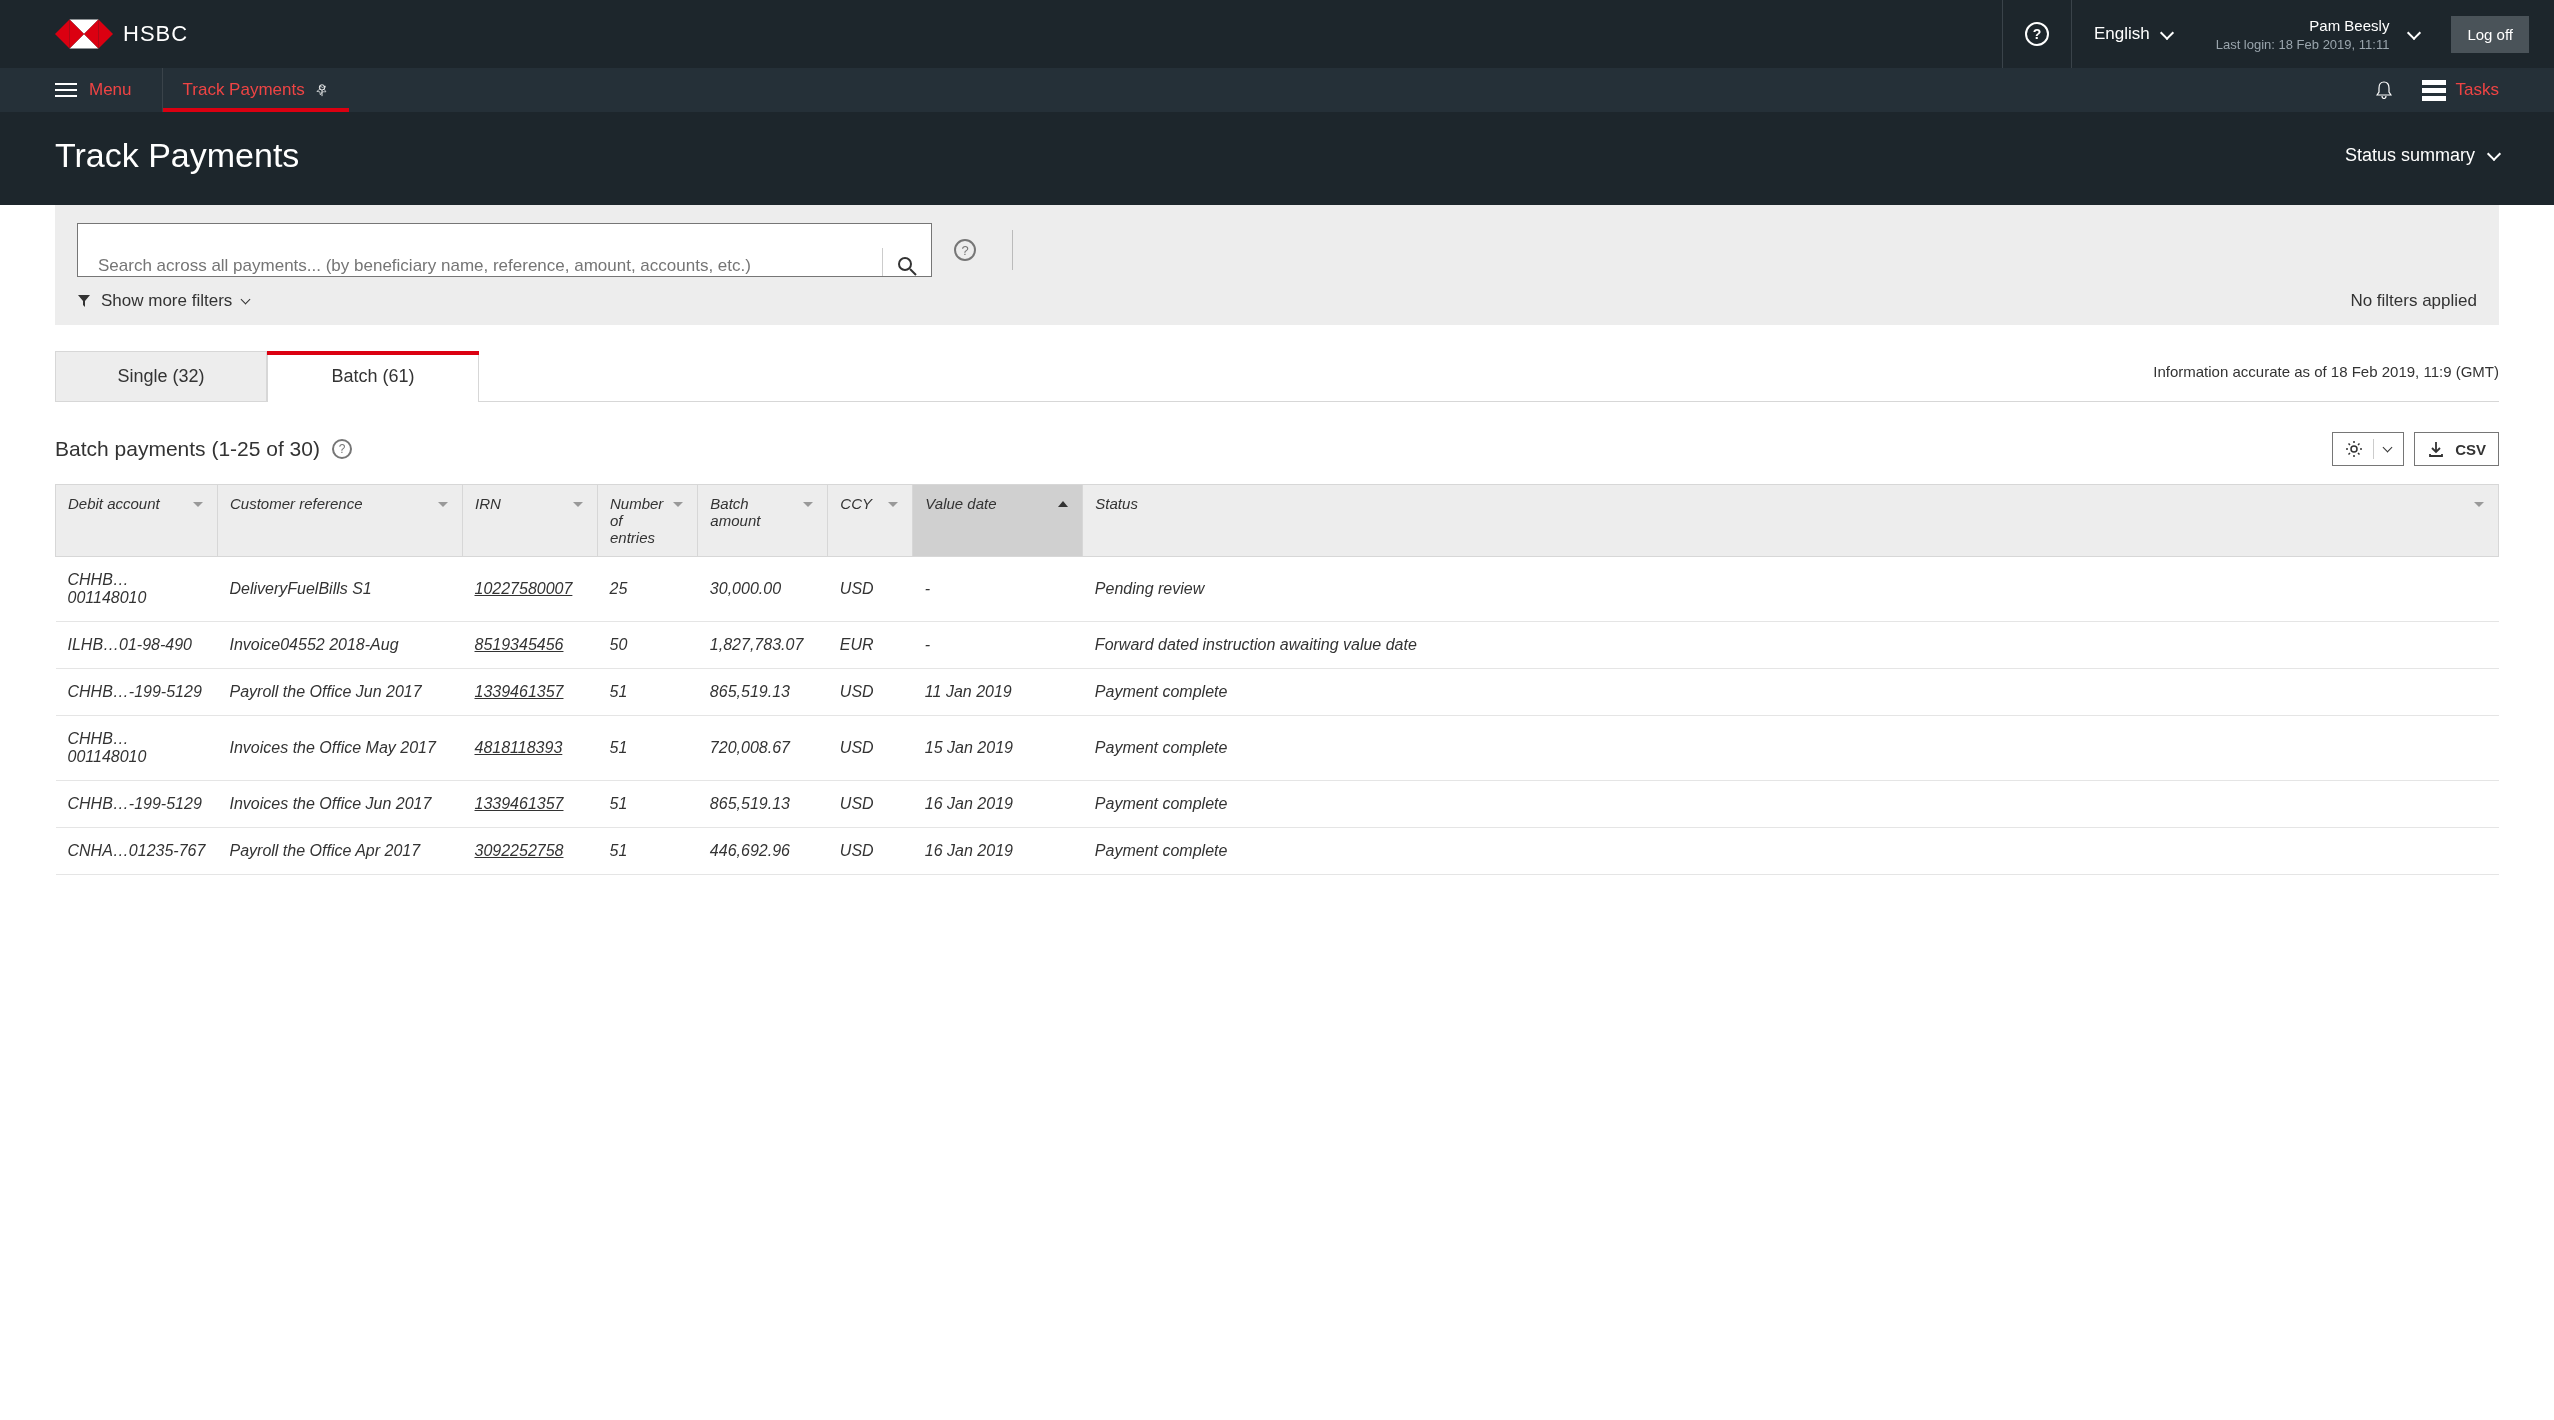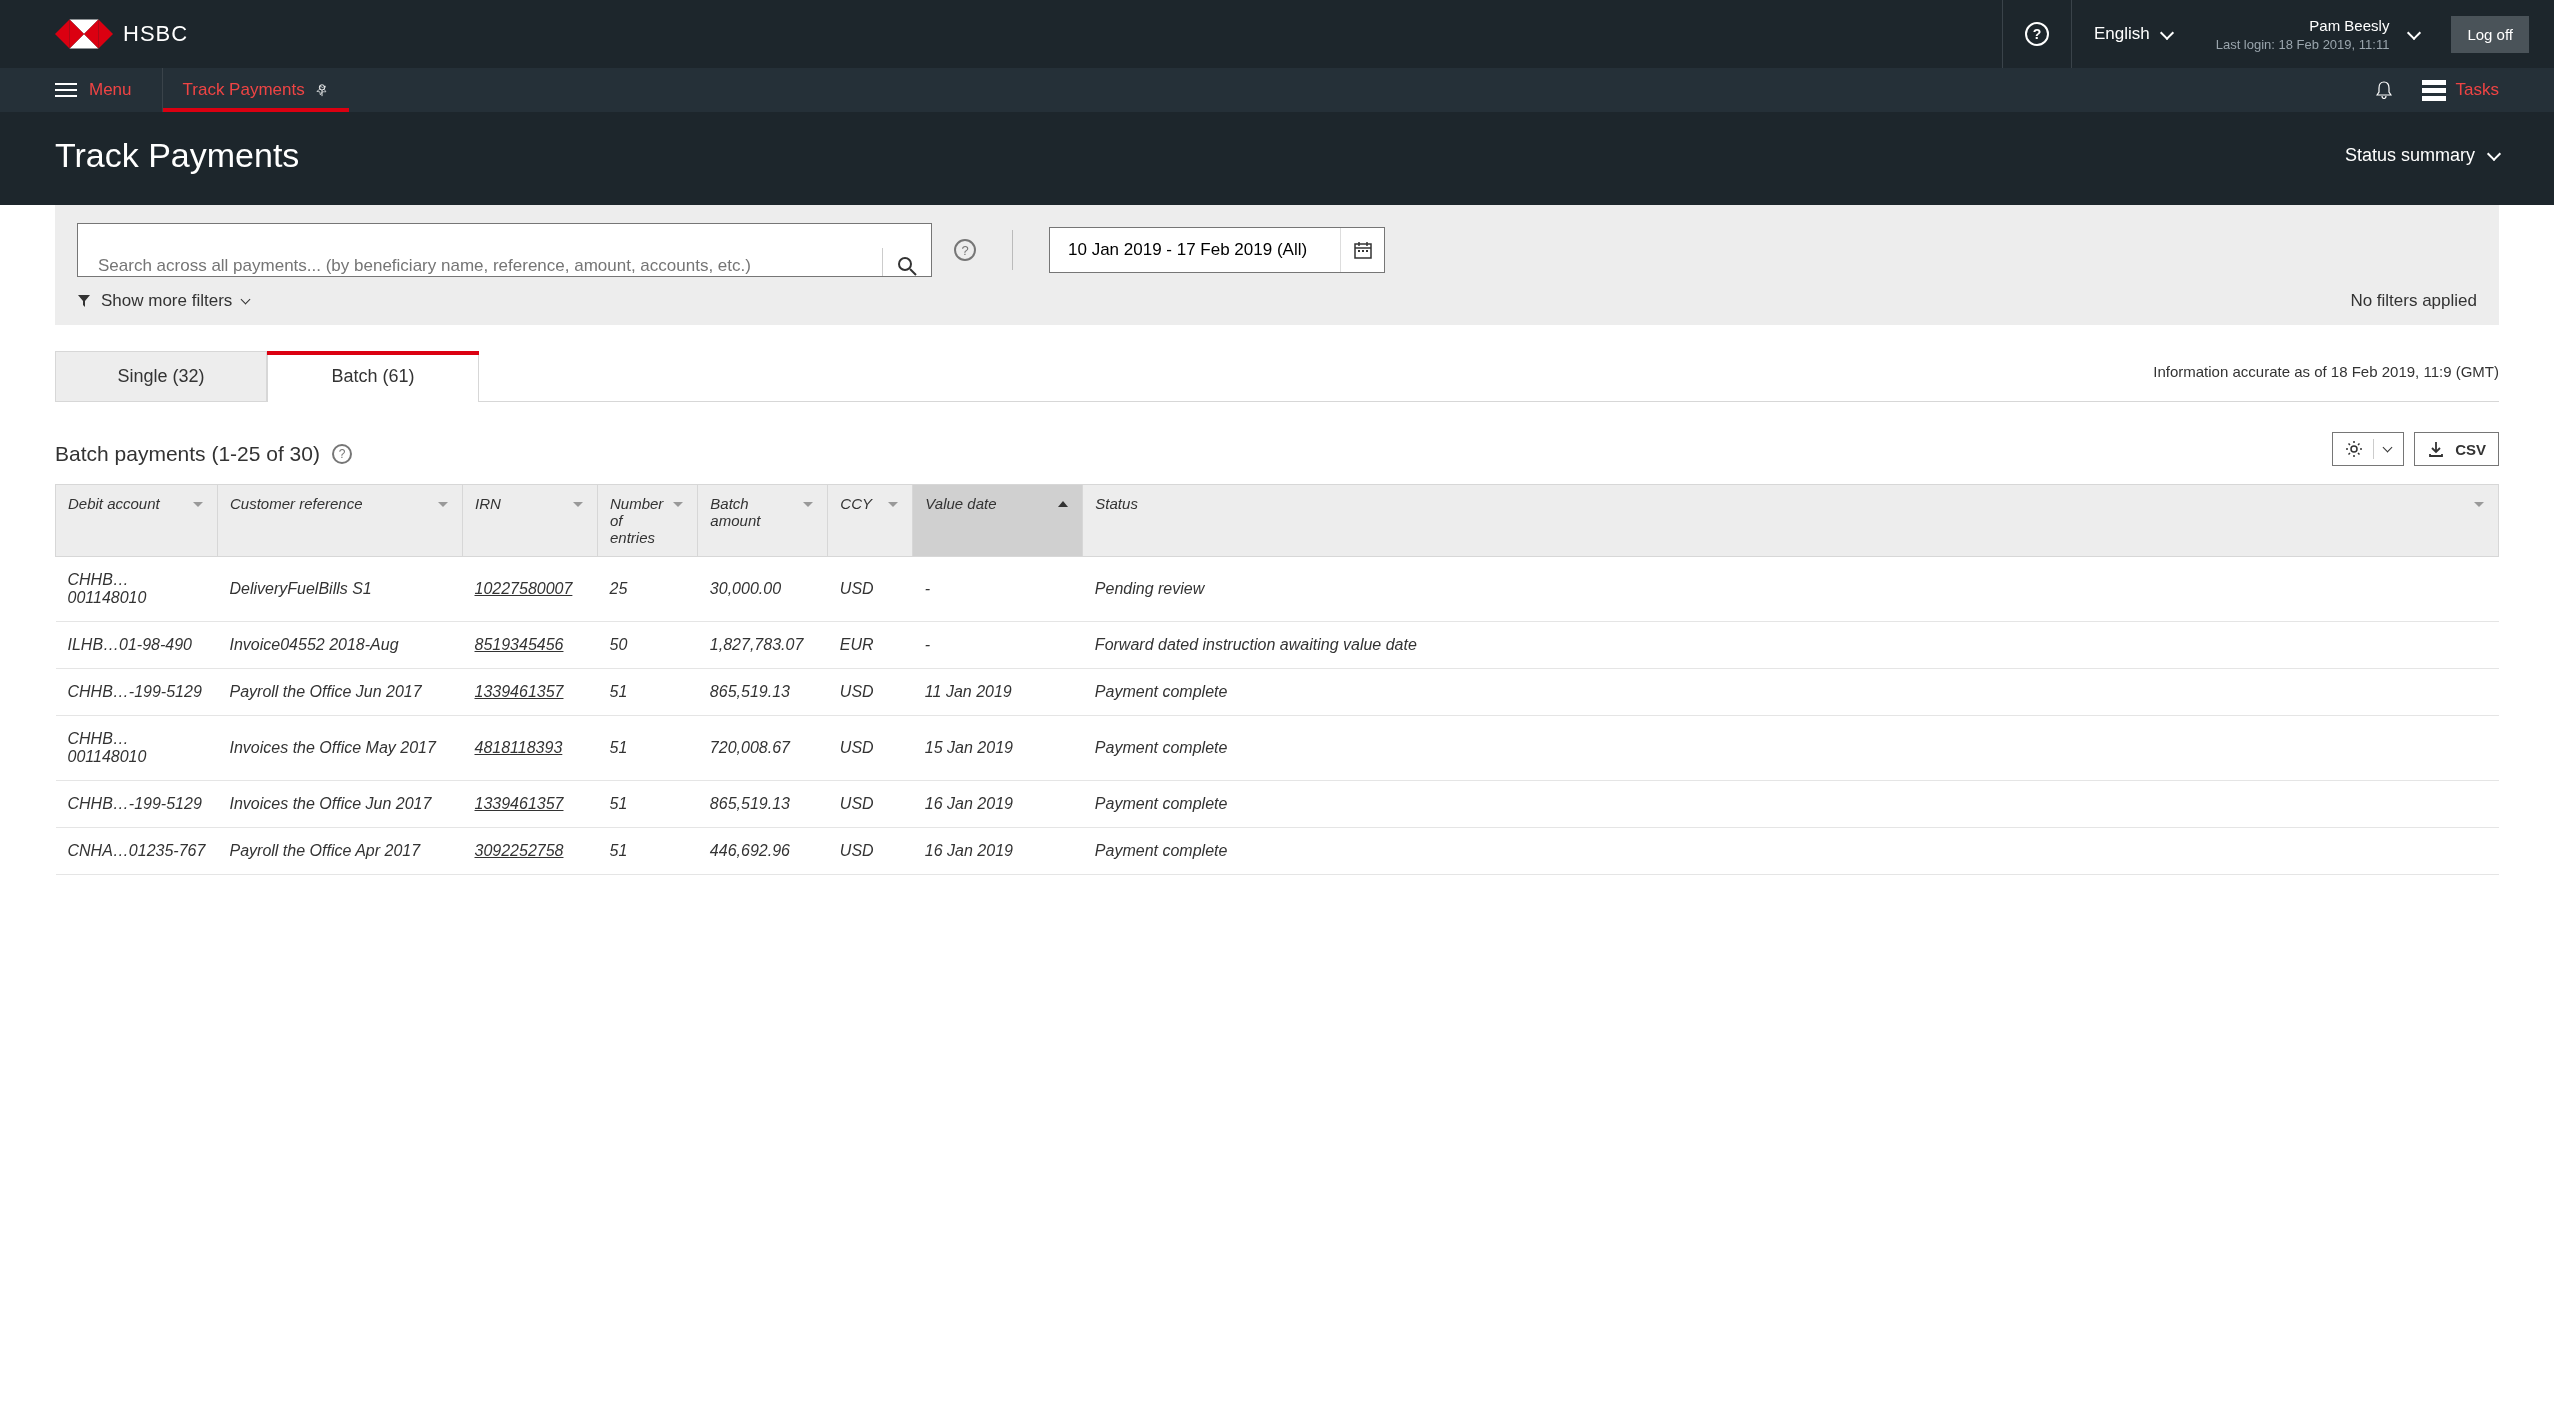--- a/index.html
+++ b/index.html
@@ -56,21 +56,21 @@
 .funnel { width: 14px; height: 14px; }
 
 .tab-row { display: flex; align-items: center; border-bottom: 1px solid #d7d7d7; margin-top: 26px; }
 .tab { padding: 14px 0; width: 212px; text-align: center; font-size: 18px; background: #ededed; border: 1px solid #d7d7d7; border-bottom: none; cursor: pointer; position: relative; }
 .tab.active { background: #fff; font-weight: 400; }
 .tab.active::before { content: ""; position: absolute; top: -1px; left: -1px; right: -1px; height: 4px; background: #db0011; }
 .tab.active::after { content: ""; position: absolute; bottom: -1px; left: 0; right: 0; height: 1px; background: #fff; }
 .tab-spacer { flex: 1; }
 .tab-info { font-size: 15px; color: #333; padding-bottom: 10px; }
 
-.list-head { display: flex; align-items: flex-end; justify-content: space-between; margin: 30px 0 18px; gap: 12px; }
+.list-head { display: flex; align-items: center; justify-content: space-between; margin: 30px 0 18px; gap: 12px; }
 .list-title { font-size: 21px; font-weight: 300; display: flex; align-items: center; gap: 12px; }
 .list-actions { display: flex; gap: 10px; font-weight: bold; }
 .act-btn { border: 1px solid #767676; background: #fff; height: 34px; display: flex; align-items: center; padding: 0 12px; gap: 10px; cursor: pointer; font-size: 15px; }
 .act-div { width: 1px; height: 20px; background: #ccc; }
 
 table { width: 100%; border-collapse: collapse; font-style: italic; }
 th { background: #ededed; text-align: left; padding: 10px 12px; font-size: 15px; font-weight: 400; border: 1px solid #d7d7d7; vertical-align: top; position: relative; }
 th .th-inner { display: flex; align-items: flex-start; justify-content: space-between; gap: 8px; }
 th.sorted { background: #d0d0d0; }
 .sort-icon { width: 14px; height: 10px; flex-shrink: 0; margin-top: 4px; }
@@ -163,34 +163,20 @@
         <div class="search-div"></div>
         <div class="search-btn">
           <svg width="20" height="20" viewBox="0 0 20 20">
               <circle cx="8" cy="8" r="6" fill="none" stroke="#333" stroke-width="2"></circle>
               <line x1="13" y1="13" x2="19" y2="19" stroke="#333" stroke-width="2"></line>
             </svg>
         </div>
       </div>
       <div class="search-help">?</div>
       <div class="vdiv"></div>
-      <div class="date-box">
-        <input class="date-input" value="10 Jan 2019 - 17 Feb 2019 (All)" style="">
-        <div class="date-btn">
-          <svg width="20" height="20" viewBox="0 0 20 20">
-              <rect x="2" y="4" width="16" height="14" fill="none" stroke="#333" stroke-width="1.5"></rect>
-              <line x1="2" y1="8" x2="18" y2="8" stroke="#333" stroke-width="1.5"></line>
-              <line x1="6" y1="2" x2="6" y2="6" stroke="#333" stroke-width="1.5"></line>
-              <line x1="14" y1="2" x2="14" y2="6" stroke="#333" stroke-width="1.5"></line>
-              <rect x="5" y="10" width="2" height="2" fill="#333"></rect>
-              <rect x="9" y="10" width="2" height="2" fill="#333"></rect>
-              <rect x="13" y="10" width="2" height="2" fill="#333"></rect>
-            </svg>
-        </div>
-      </div>
     </div>
     <div class="filter-row">
       <div class="filter-toggle">
         <svg class="funnel" viewBox="0 0 14 14">
             <path d="M1 1 L13 1 L8 7 L8 13 L6 11 L6 7 Z" fill="#333"></path>
           </svg>
         <span>Show more filters</span>
         <span class="chev-down sm"></span>
       </div>
       <div>No filters applied</div>

